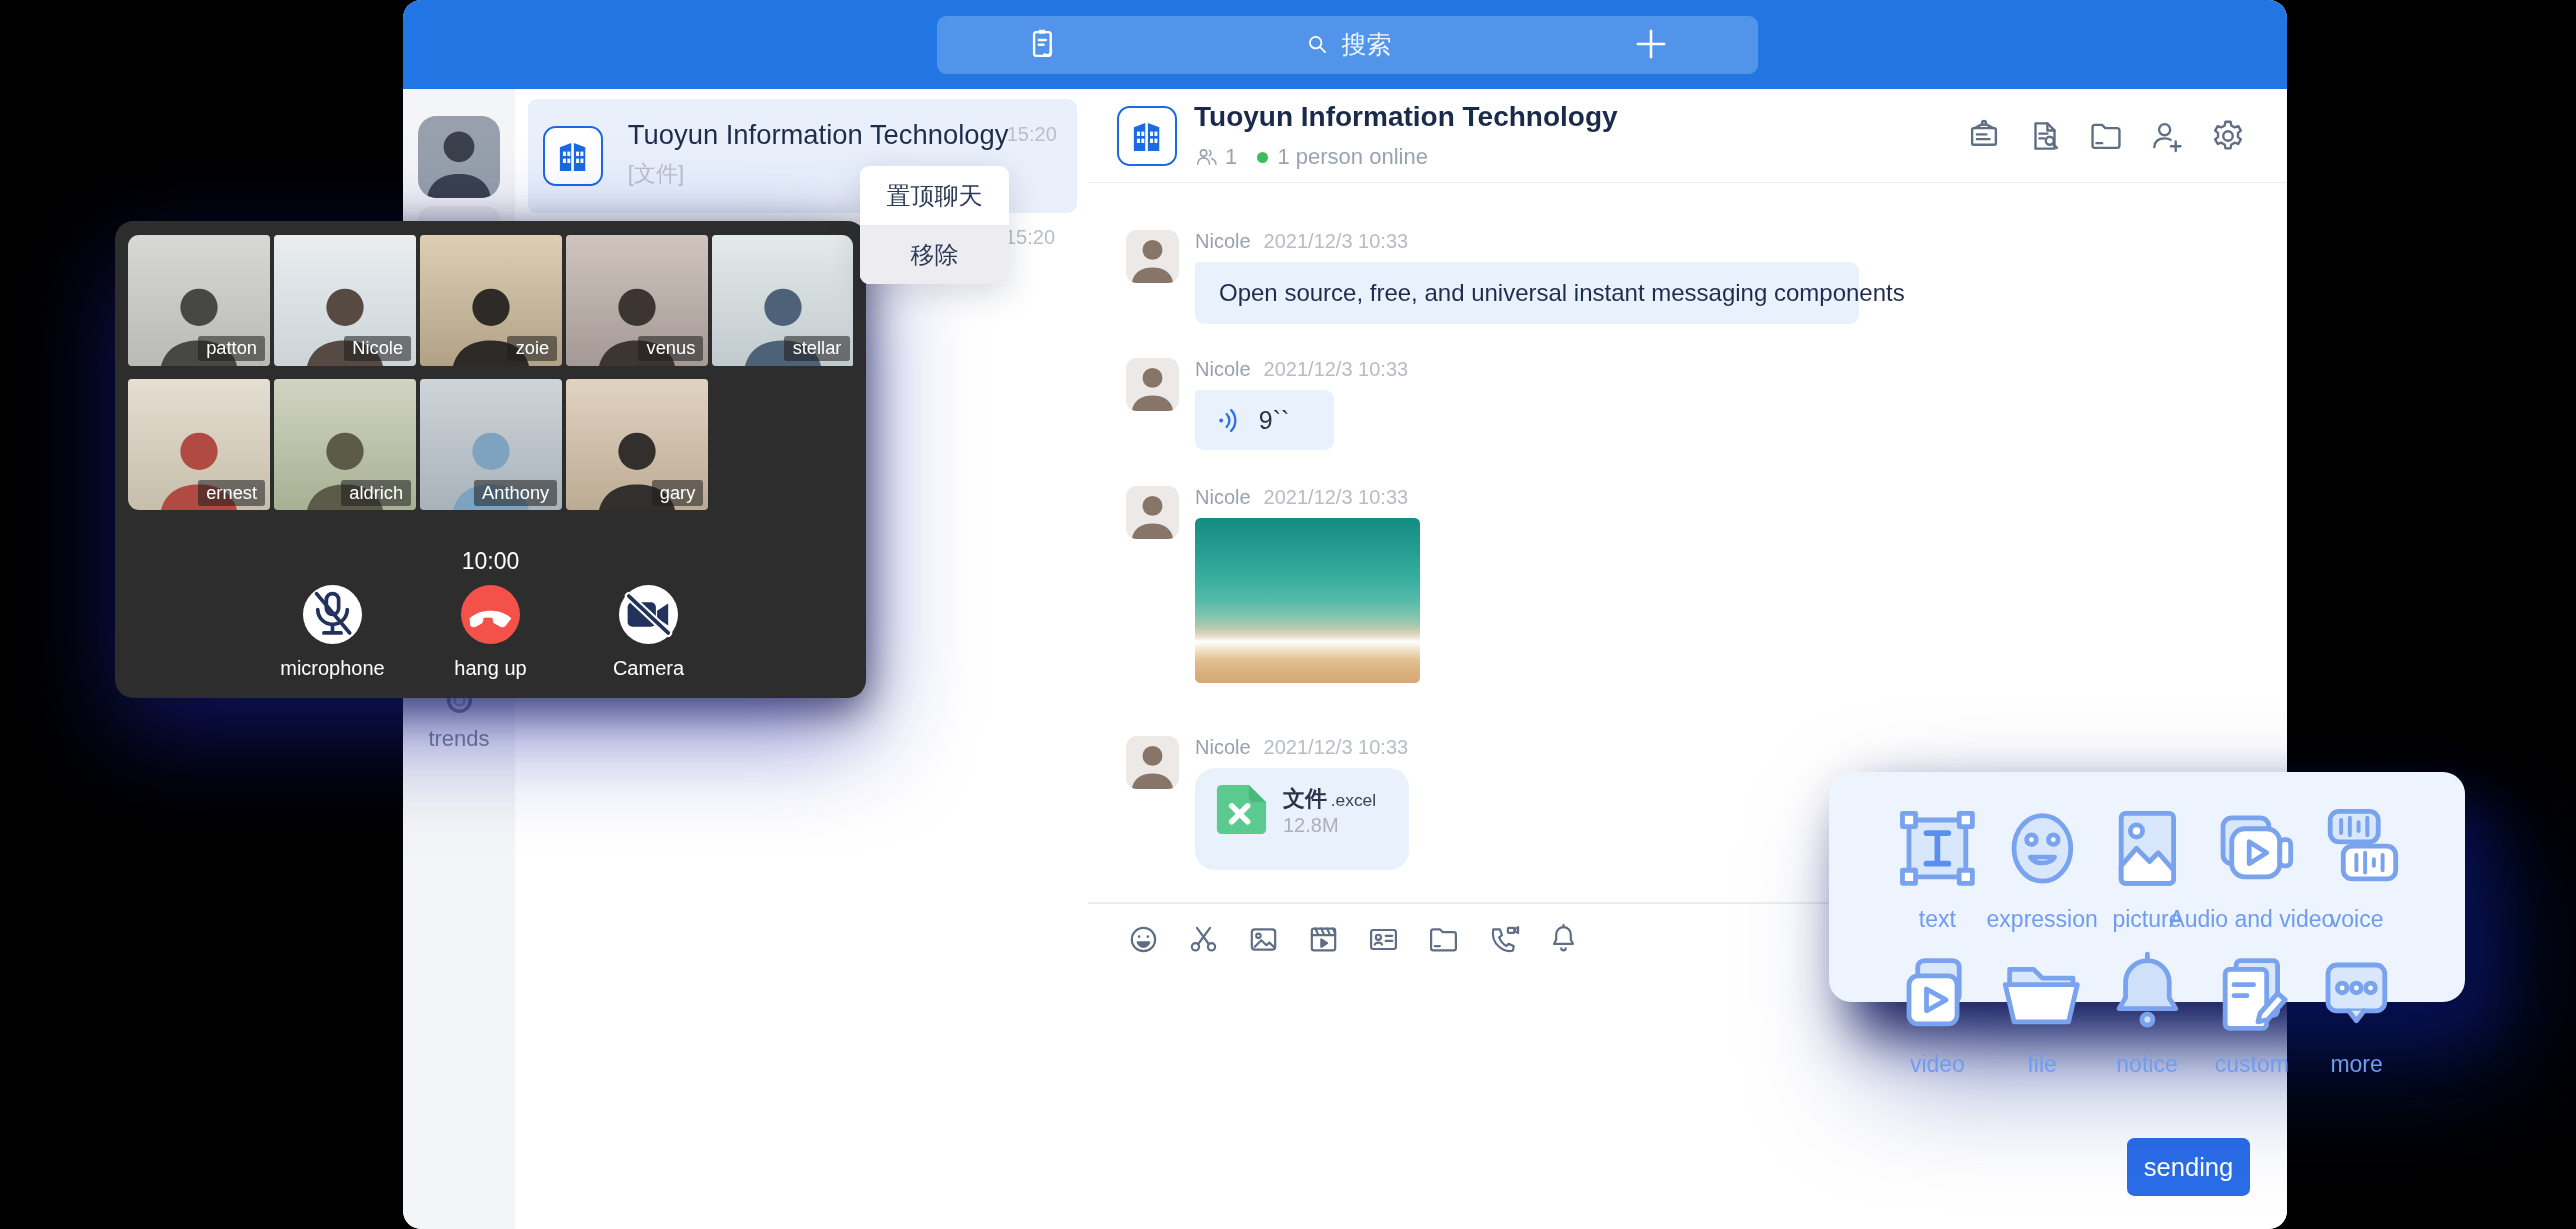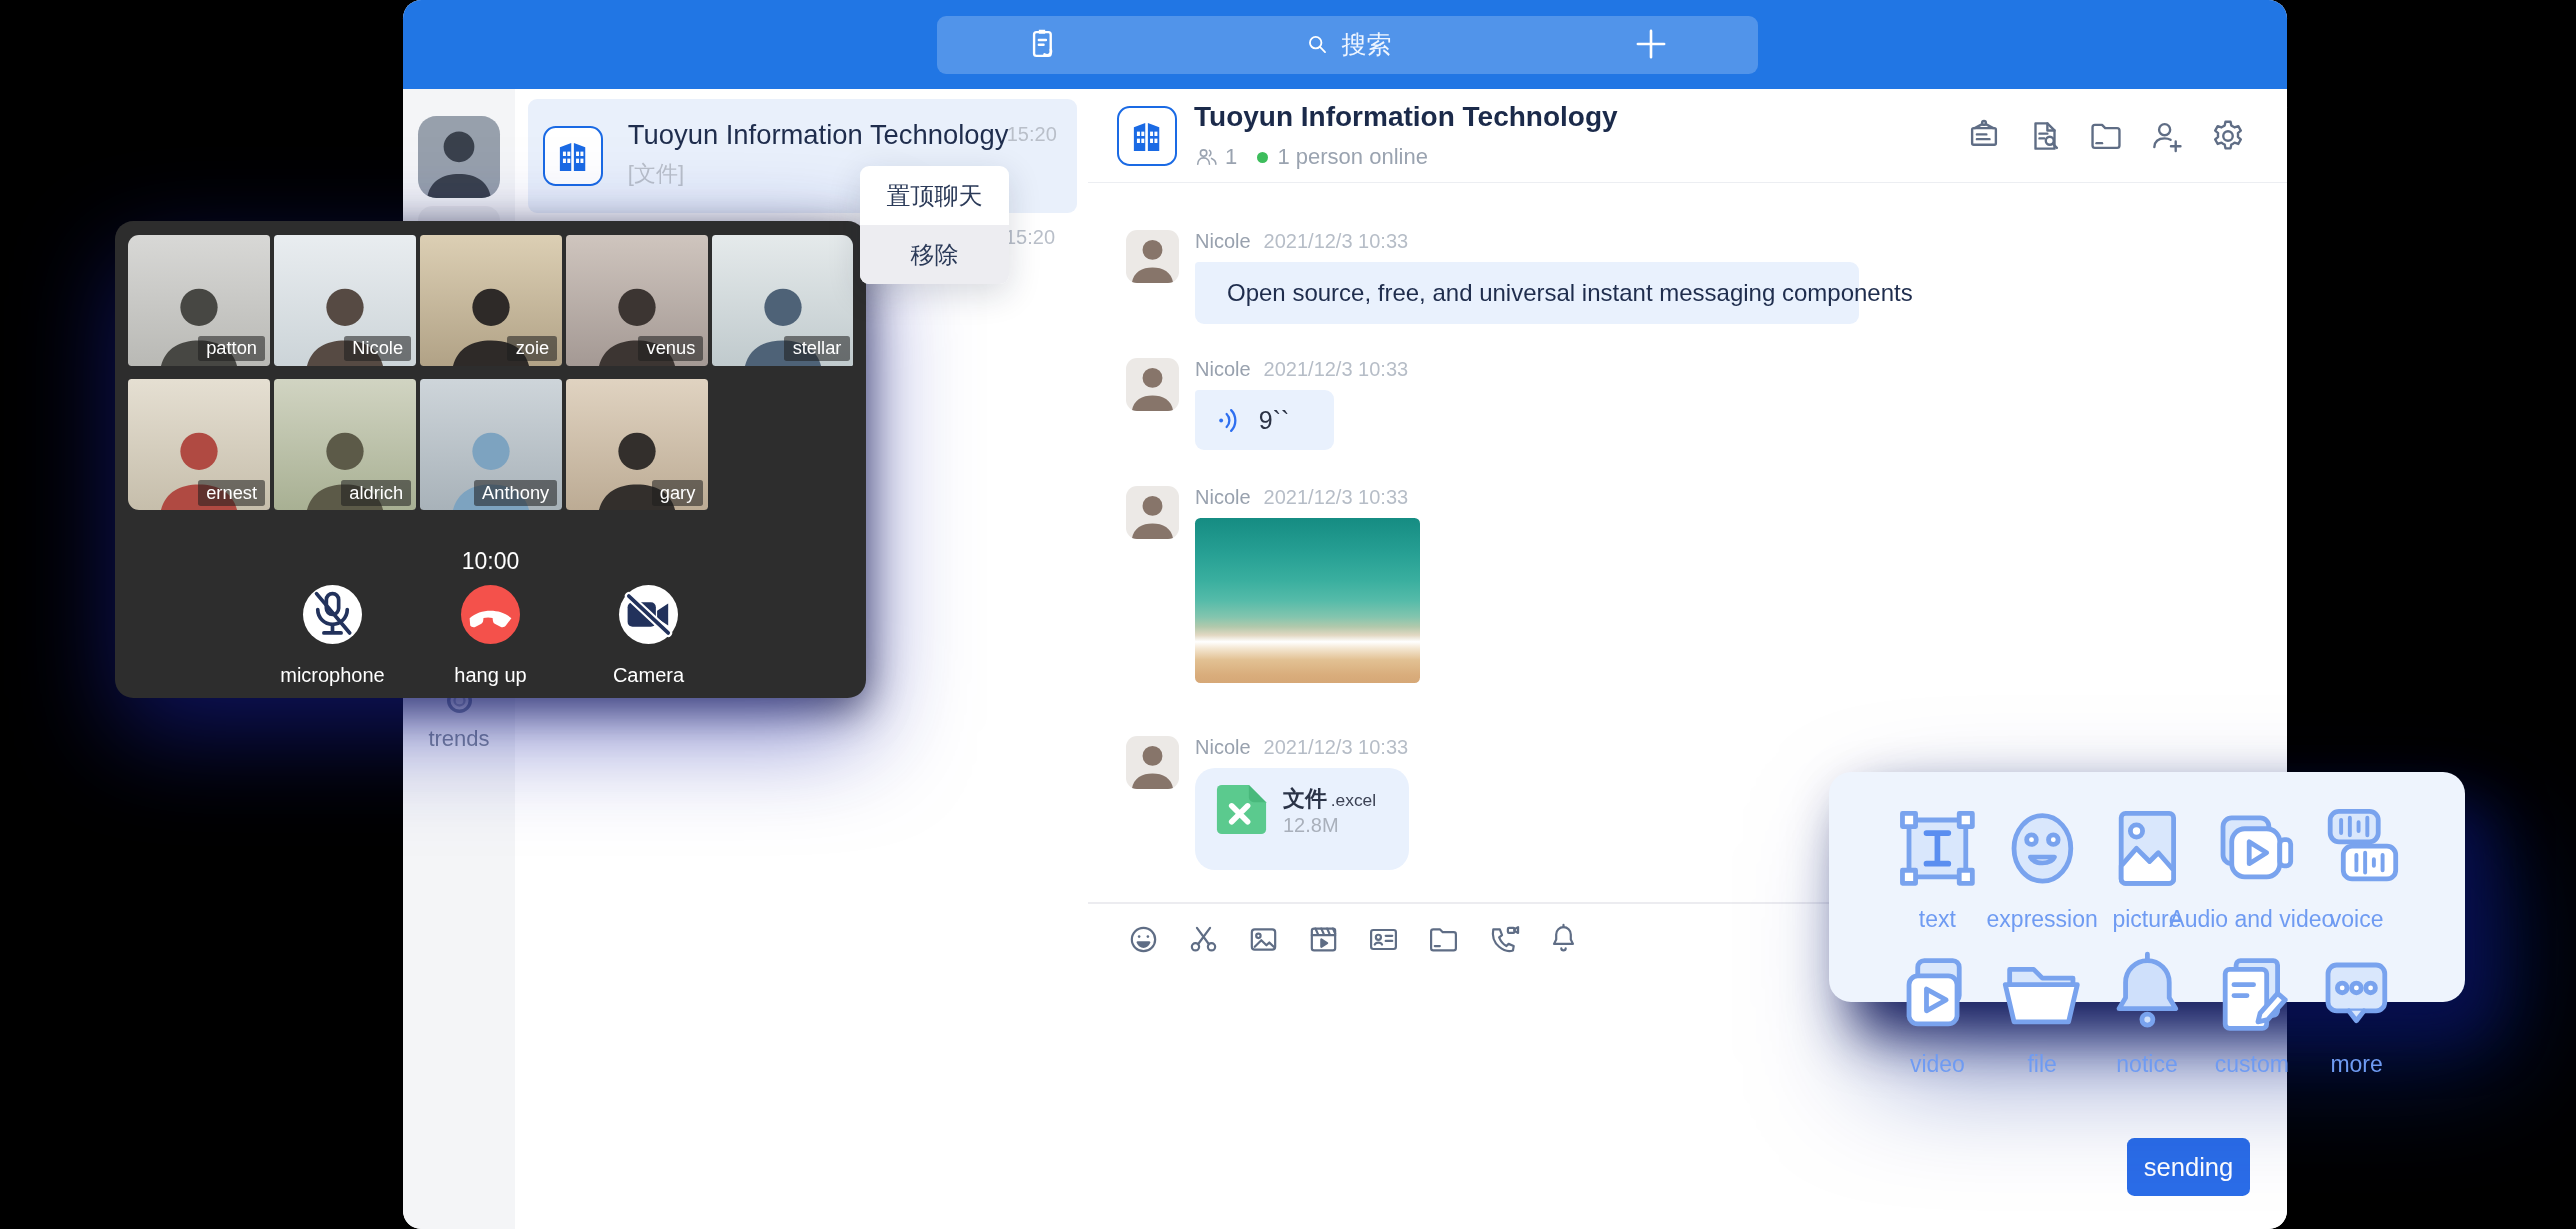--- a/index.html
+++ b/index.html
@@ -53,21 +53,21 @@
   #header-actions span{width:38px;height:38px;cursor:pointer}
 
   
   #msgs{position:absolute;left:0;top:95px;right:0;height:718px;overflow:hidden}
   .msg{position:absolute;left:38px}
   .mavatar{position:absolute;left:0;top:0;width:53px;height:53px;border-radius:11px;overflow:hidden;background:#ece9e6}
   .mbody{position:absolute;left:69px;top:0;white-space:nowrap}
   .mname{font-size:20px;color:#98a1ae;display:inline-block}
   .mtime{font-size:20px;color:#b6bdc7;margin-left:13px;display:inline-block}
   .bubble{margin-top:9.1px;background:#e9f1fd;border-radius:3.7px 9.1px 9.1px 9.1px;color:#1f2d4d;font-size:24px}
-  .bubble.textb{width:664px;height:62px;line-height:62px;padding-left:32px;box-sizing:border-box}
+  .bubble.textb{width:664px;height:62px;line-height:62px;padding-left:24px;box-sizing:border-box}
   .bubble.voiceb{width:139px;height:60px;display:flex;align-items:center;gap:12.8px;padding-left:20px;box-sizing:border-box;font-size:25px;color:#2b3244}
   .bubble.voiceb [data-icon]{width:31px;height:31px}
   .msg-image{margin-top:9.1px;width:225px;height:165px;border-radius:5.5px;background:linear-gradient(180deg,#158c82 0%,#27a094 22%,#3aaf9f 38%,#55bba9 50%,#83c5ae 60%,#b2c9ac 66%,#e2d8c2 71%,#ffffff 75%,#f4e7d2 79%,#e2c193 86%,#d9ad7c 95%,#d6a877 100%)}
   .file-card{margin-top:9.1px;width:214px;height:102px;background:#e9f1fd;border-radius:20px;position:relative}
   .ficon{position:absolute;left:16.5px;top:12px;width:59px;height:59px}
   .fname{position:absolute;left:88px;top:15.6px;font-size:22px;color:#2a3347;font-weight:600}
   .fext{font-size:17.4px;color:#3c4254;font-weight:400;margin-left:3.7px}
   .fsize{position:absolute;left:88px;top:46px;font-size:20px;color:#a9b0bb}
 
   #divider2{position:absolute;left:0;top:813px;right:0;height:1.8px;background:#ececf0}
@@ -79,21 +79,21 @@
   #call{position:absolute;left:115px;top:221px;width:751px;height:477px;background:#2d2d2d;border-radius:18.3px;z-index:50;box-shadow:0 37px 101px rgba(25,35,170,.55),0 11px 40px rgba(0,0,0,.65)}
   #call-grid{position:absolute;left:12.8px;top:13.7px;width:725px;height:275px;display:grid;grid-template-columns:repeat(5,142px);grid-auto-rows:131px;gap:13.7px 4.1px;border-radius:11px;overflow:hidden}
   .tile{position:relative;border-radius:3.7px;overflow:hidden}
   .tile .psil{position:absolute;bottom:-7.3px;left:50%;transform:translateX(-50%);width:70%;height:82%}
   .tile-name{position:absolute;right:4.6px;bottom:4.6px;background:rgba(30,30,30,.55);color:#fff;font-size:18.3px;padding:1.8px 8.2px;border-radius:2.7px}
   #call-timer{position:absolute;left:0;right:0;top:327px;text-align:center;color:#fff;font-size:23px}
   #call-controls{position:absolute;left:0;right:0;top:364px;display:flex;justify-content:center;gap:48px}
   .ctrl{width:110px;display:flex;flex-direction:column;align-items:center}
   .circle{width:59px;height:59px;border-radius:50%;background:#fff;display:flex;align-items:center;justify-content:center;border:none;cursor:pointer;padding:0}
   .circle.danger{background:#f4514b}
-  .clabel{margin-top:20px;color:#fff;font-size:20px}
+  .clabel{margin-top:13px;color:#fff;font-size:20px}
 
   
   #panel{position:absolute;left:1829px;top:772px;width:636px;height:230px;background:#eef4fd;border-radius:22px;z-index:70;box-shadow:24px 31px 55px rgba(8,14,80,.9),46px 66px 119px rgba(10,40,150,.5)}
   .prow{display:flex;justify-content:space-between;padding:0 56px;margin-top:24px}
   .prow + .prow{margin-top:7.3px}
   .pitem{display:flex;flex-direction:column;align-items:center;min-width:79px;cursor:pointer}
   .plabel{margin-top:5.5px;font-size:23px;color:#6f9bf2;white-space:nowrap}
 </style>
 </head>
 <body>

